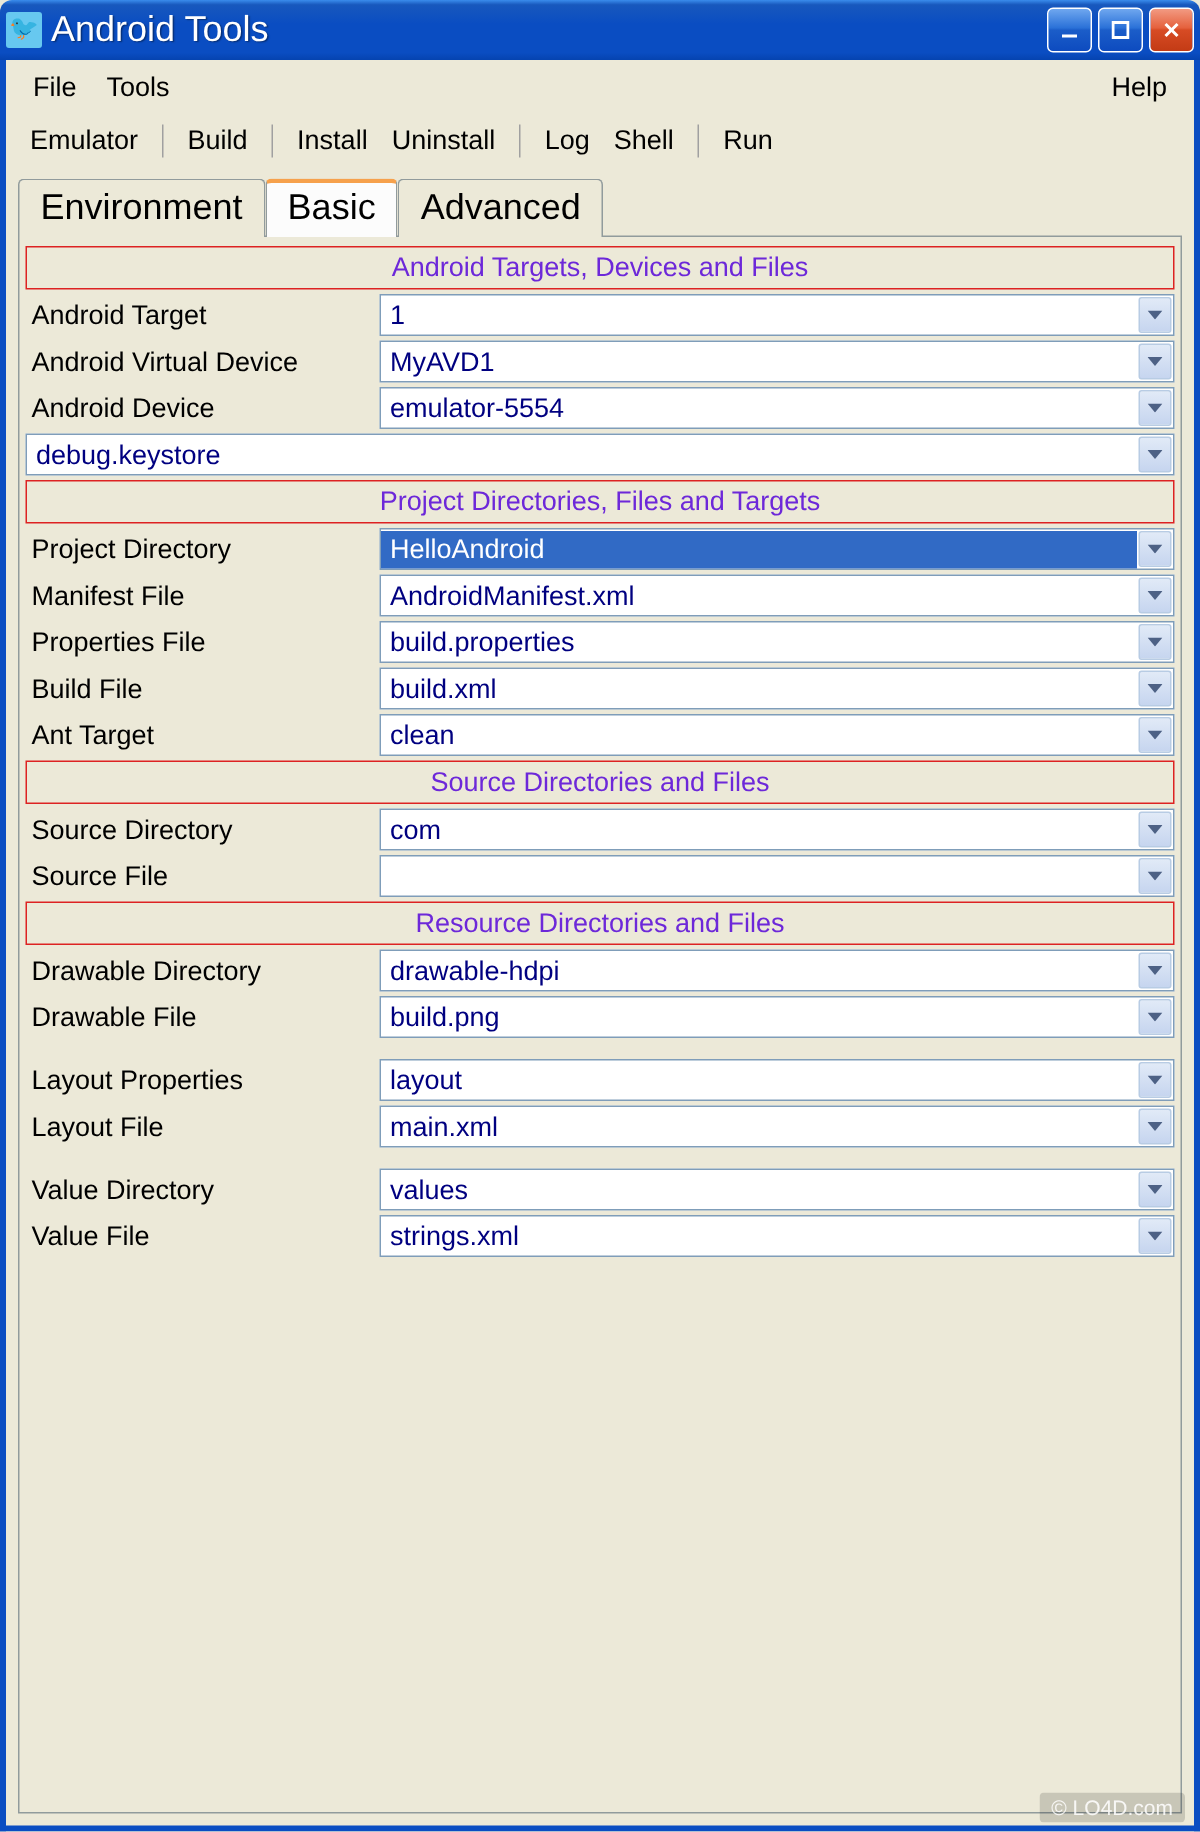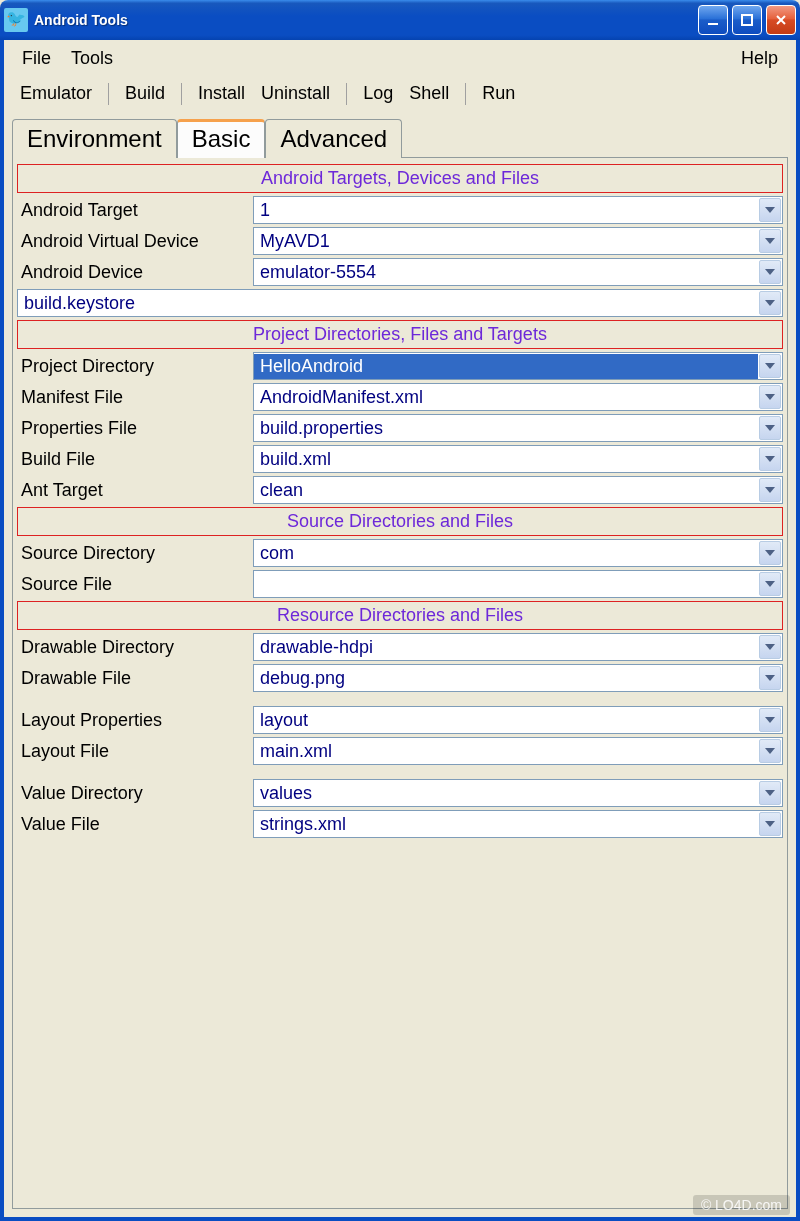--- a/index.html
+++ b/index.html
@@ -15,21 +15,21 @@
   height: 40px;
   background: linear-gradient(to bottom, #3a8cec 0%, #1858bd 8%, #0a4dc2 40%, #0a4dc2 88%, #0543b0 100%);
   display: flex;
   align-items: center;
   padding: 0 4px;
   border-top-left-radius: 8px;
   border-top-right-radius: 8px;
 }
 .titlebar .icon { width: 24px; height: 24px; background: #67c8f0; margin-right: 6px; border-radius: 2px; position: relative; }
 .titlebar .icon::after { content:"🐦"; position:absolute; left:2px; top:1px; font-size:16px; }
-.titlebar .title { color: #fff; font-weight: bold; font-size: 14px; text-shadow: 1px 1px 1px rgba(0,0,0,0.4); flex: 1; }
+.titlebar .title { color: #fff; font-weight: normal; font-size: 24px; text-shadow: 1px 1px 1px rgba(0,0,0,0.4); flex: 1; }
 .titlebar .winbtns { display: flex; gap: 4px; }
 .titlebar .winbtn {
   width: 30px; height: 30px;
   background: linear-gradient(to bottom, #6fa7ef 0%, #2a71d8 45%, #1b5dc9 50%, #0d4bbf 100%);
   border: 1px solid #fff;
   border-radius: 4px;
   display: flex; align-items: center; justify-content: center;
   color: #fff;
   font-weight: bold;
 }
@@ -237,21 +237,21 @@
             <div class="val">emulator-5554</div>
             <div class="drop">
               <svg viewBox="0 0 10 6">
                 <path d="M0 0 L5 6 L10 0 Z" fill="#4d6185"></path>
               </svg>
             </div>
           </div>
         </div>
         <div class="row">
           <div class="combo">
-            <div class="val">build.keystore</div>
+            <div class="val">debug.keystore</div>
             <div class="drop">
               <svg viewBox="0 0 10 6">
                 <path d="M0 0 L5 6 L10 0 Z" fill="#4d6185"></path>
               </svg>
             </div>
           </div>
         </div>
         <div class="section-header">Project Directories, Files and Targets</div>
         <div class="row">
           <div class="label">Project Directory</div>
@@ -339,21 +339,21 @@
             <div class="drop">
               <svg viewBox="0 0 10 6">
                 <path d="M0 0 L5 6 L10 0 Z" fill="#4d6185"></path>
               </svg>
             </div>
           </div>
         </div>
         <div class="row">
           <div class="label">Drawable File</div>
           <div class="combo">
-            <div class="val">debug.png</div>
+            <div class="val">build.png</div>
             <div class="drop">
               <svg viewBox="0 0 10 6">
                 <path d="M0 0 L5 6 L10 0 Z" fill="#4d6185"></path>
               </svg>
             </div>
           </div>
         </div>
         <div class="gap"></div>
         <div class="row">
           <div class="label">Layout Properties</div>

